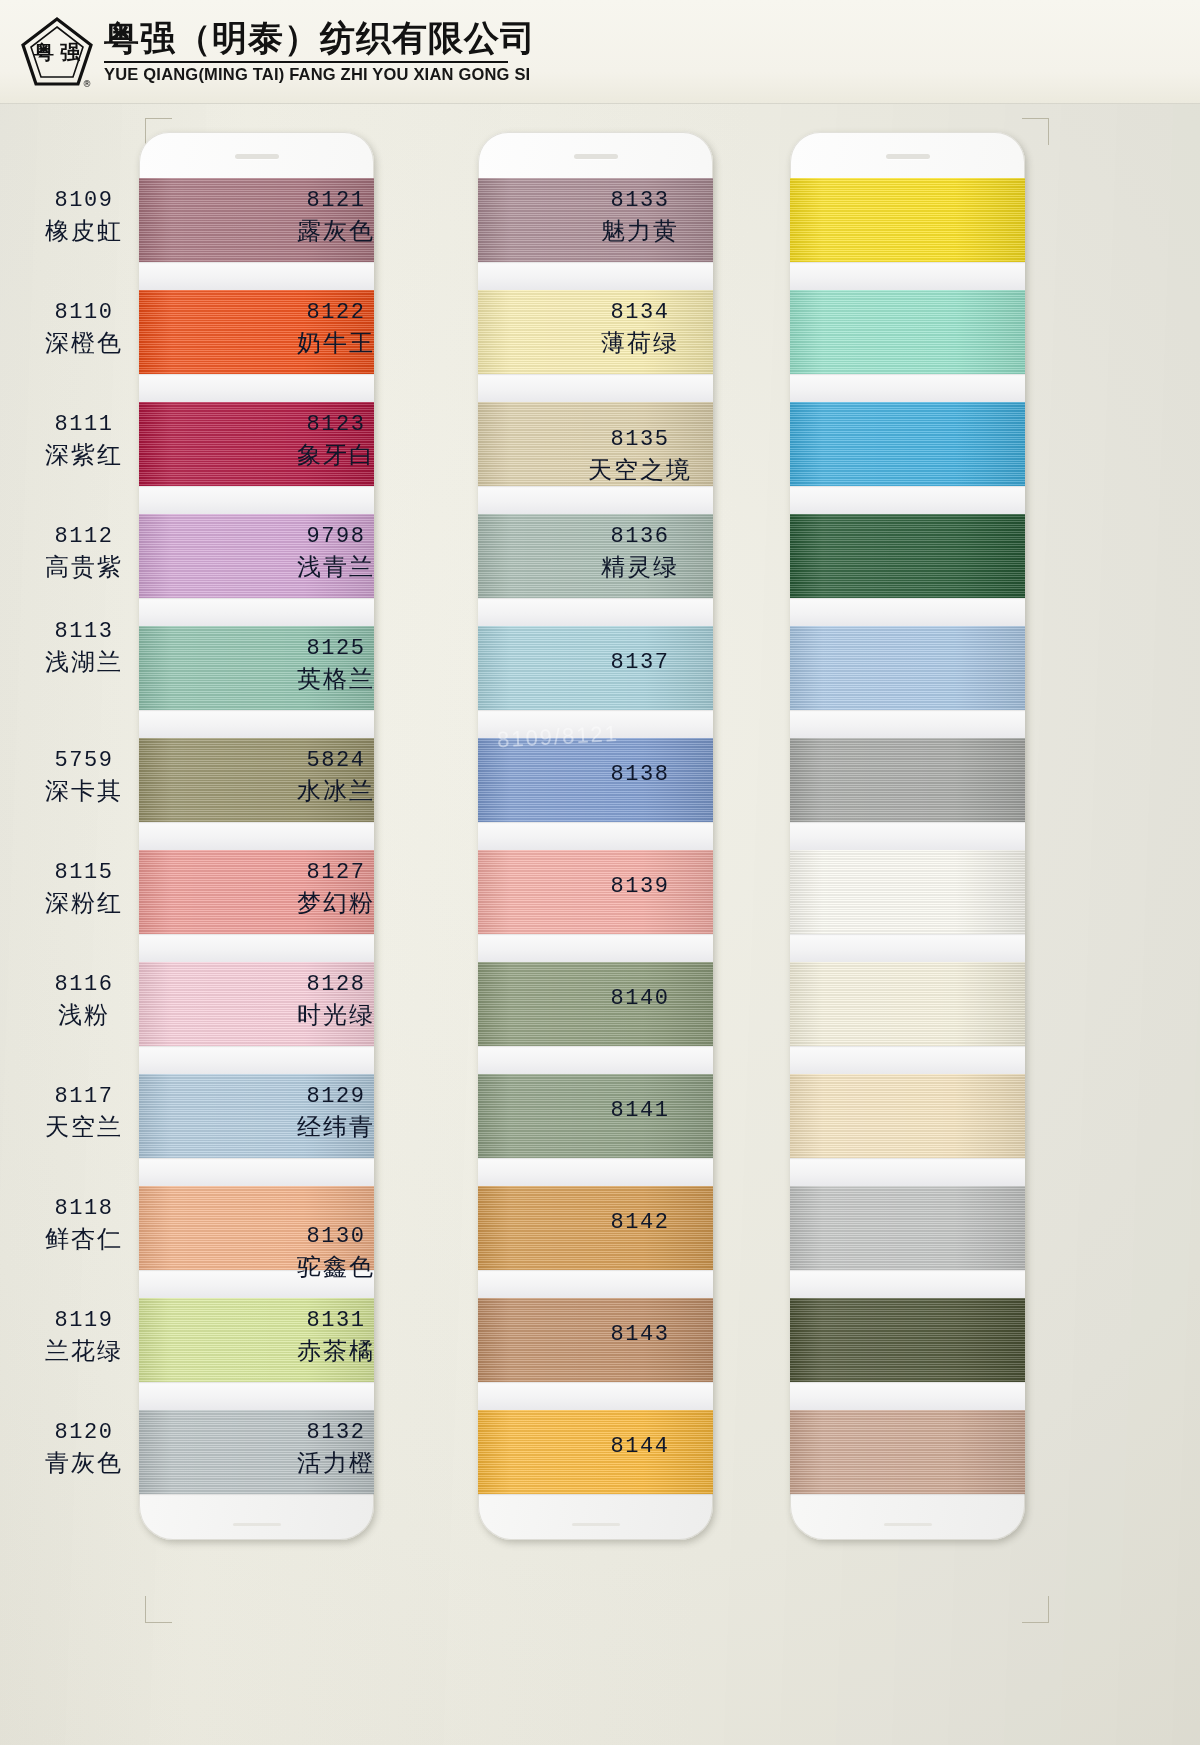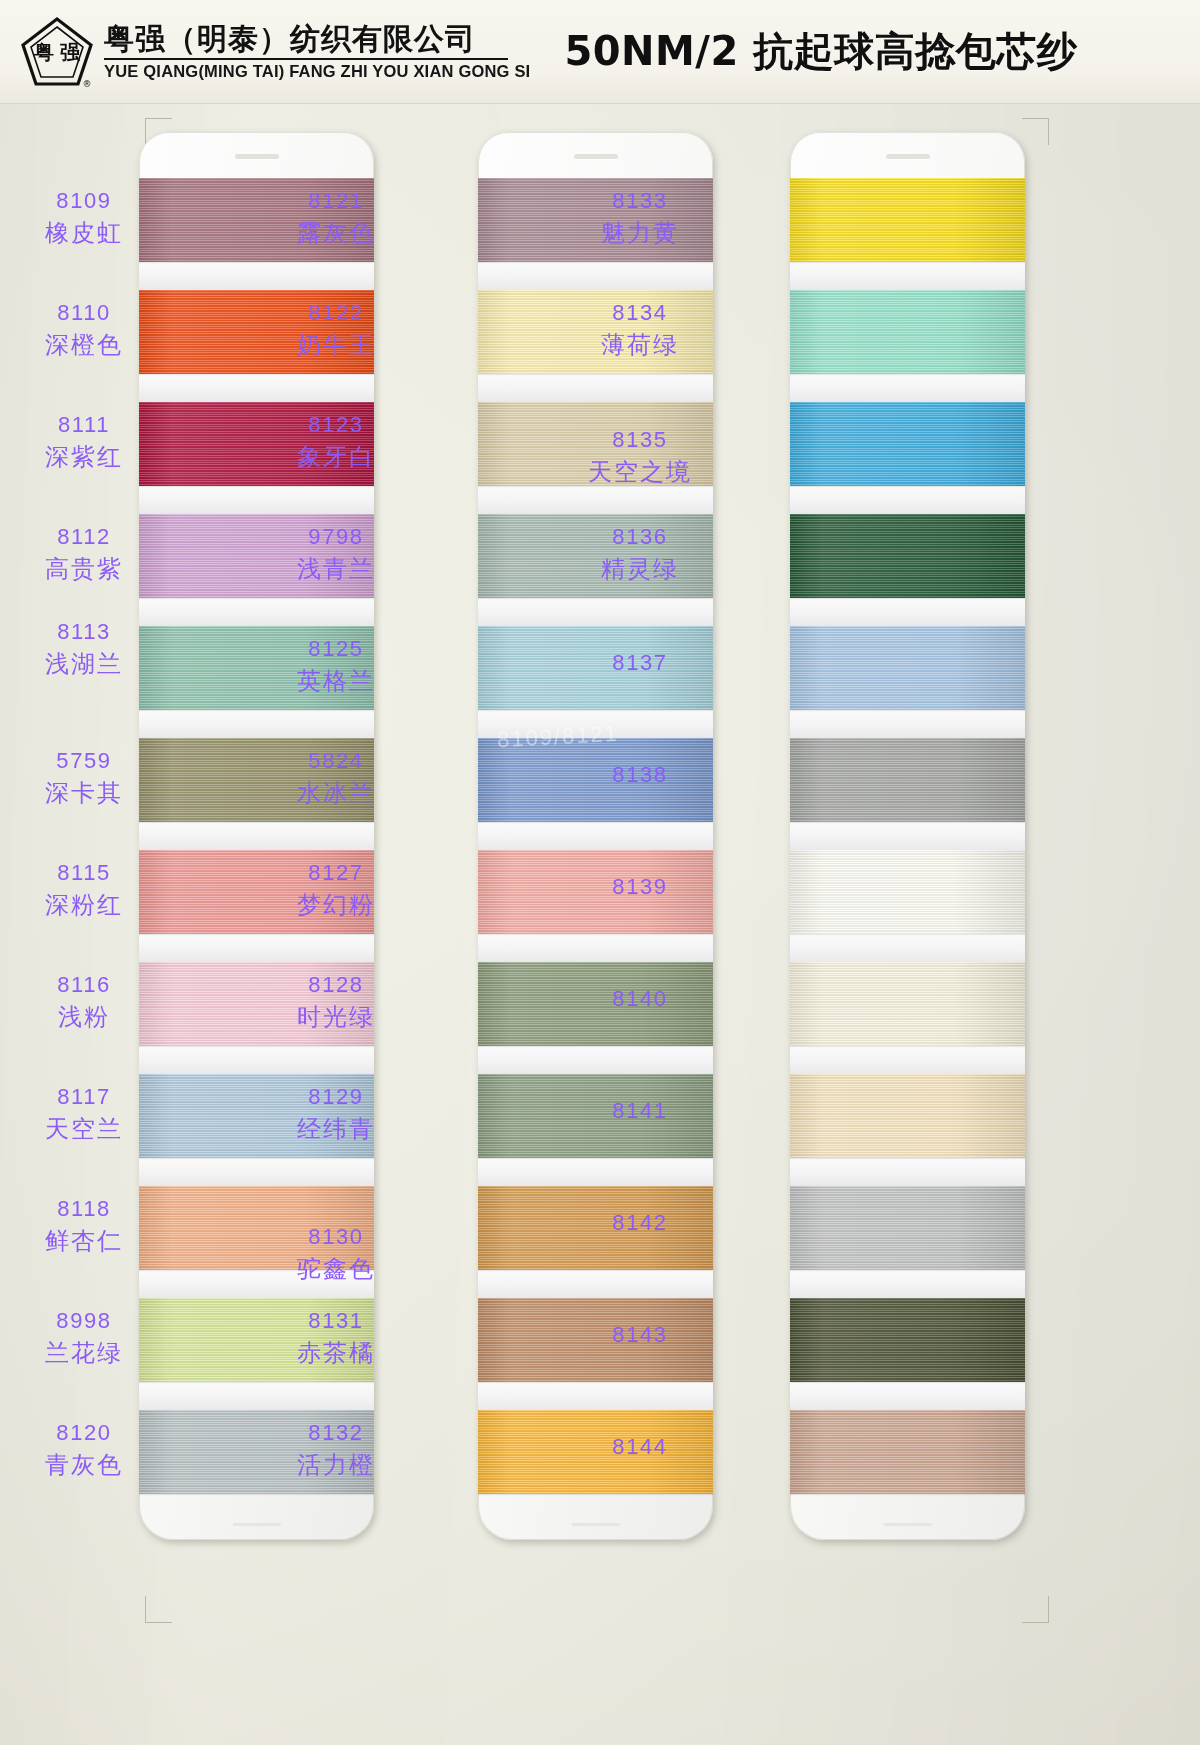--- a/index.html
+++ b/index.html
@@ -29,21 +29,21 @@
     background:linear-gradient(180deg,#f7f6ef 0%,#f4f2ea 70%,#eceade 100%);
     display:flex;align-items:center;
     border-bottom:1px solid rgba(120,118,100,0.25);
     box-sizing:border-box;
   }
   .logo-wrap{width:86px;display:flex;justify-content:center;align-items:center;margin-left:14px;}
   .logo-mark{position:relative;width:74px;height:74px;}
   .logo-mark svg{display:block;}
   .brand-block{display:flex;flex-direction:column;justify-content:center;margin-left:4px;}
   .brand-cn{
-    font-size:30px;font-weight:bold;letter-spacing:1px;color:#121212;
+    font-size:35px;font-weight:bold;letter-spacing:1px;color:#121212;
     font-family:"DejaVu Sans","Liberation Sans",sans-serif;
     line-height:1.12;white-space:nowrap;
   }
   .brand-rule{height:2px;background:#121212;margin:3px 0 2px 0;width:404px;}
   .brand-en{
     font-size:16.5px;font-weight:bold;letter-spacing:0.2px;color:#161616;
     white-space:nowrap;
   }
   .title-cn{
     margin-left:34px;
@@ -109,22 +109,22 @@
     background:linear-gradient(90deg, rgba(0,0,0,0.07) 0%, rgba(255,255,255,0.10) 14%, rgba(255,255,255,0.05) 70%, rgba(0,0,0,0.09) 100%);
     pointer-events:none;
   }
   .gap{width:100%;background:linear-gradient(180deg,#fbfbfb,#f2f2f3 60%,#e9e9ec);}
 
   
   .labels{position:absolute;top:0;left:0;width:100%;height:100%;}
   .label{
     position:absolute;
     text-align:center;
-    color:#8b5cf6;
-    font-family:Liberation Sans, sans-serif;
+    color:#0f172a;
+    font-family:Liberation Mono, monospace;
     line-height:1.22;
     white-space:nowrap;
   }
   .col-1 .label,.col-2 .label{left:0;width:124px;}
   .col-1 .label{left:22px;}
   .col-2 .label{left:372px;margin-left:-372px;left:0;width:128px;transform:translateX(264px);}
   .col-3 .label{left:0;width:128px;transform:translateX(-134px);}
   .label .code{font-size:22px;letter-spacing:1.6px;font-weight:500;}
   .label .name{font-size:24px;letter-spacing:2px;font-weight:500;margin-top:3px;}
   .watermark{
@@ -148,21 +148,20 @@
         <text x="50" y="44" font-size="20" font-family="DejaVu Sans, sans-serif" font-weight="bold" fill="#111" text-anchor="middle">强</text>
         <text x="67" y="72" font-size="9" font-family="DejaVu Sans, sans-serif" fill="#111" text-anchor="middle">®</text>
       </svg>
     </div>
   </div>
   <div class="brand-block">
     <div class="brand-cn">粤强（明泰）纺织有限公司</div>
     <div class="brand-rule"></div>
     <div class="brand-en">YUE QIANG(MING TAI) FANG ZHI YOU XIAN GONG SI</div>
   </div>
-  <div class="title-cn">50NM/2 抗起球高捻包芯纱</div>
 </div>
 
 <div class="board">
 
   <div class="corner tl" style="left:145px;top:14px;"></div>
   <div class="corner tr" style="left:1022px;top:14px;"></div>
   <div class="corner bl" style="left:145px;top:1492px;"></div>
   <div class="corner br" style="left:1022px;top:1492px;"></div>
 
   <div class="column col-1">
@@ -230,21 +229,21 @@
         </div>
         <div class="label" style="top: 980px;">
           <div class="code">8117</div>
           <div class="name">天空兰</div>
         </div>
         <div class="label" style="top: 1092px;">
           <div class="code">8118</div>
           <div class="name">鲜杏仁</div>
         </div>
         <div class="label" style="top: 1204px;">
-          <div class="code">8998</div>
+          <div class="code">8119</div>
           <div class="name">兰花绿</div>
         </div>
         <div class="label" style="top: 1316px;">
           <div class="code">8120</div>
           <div class="name">青灰色</div>
         </div>
       </div>
   </div>
 
   <div class="column col-2">

